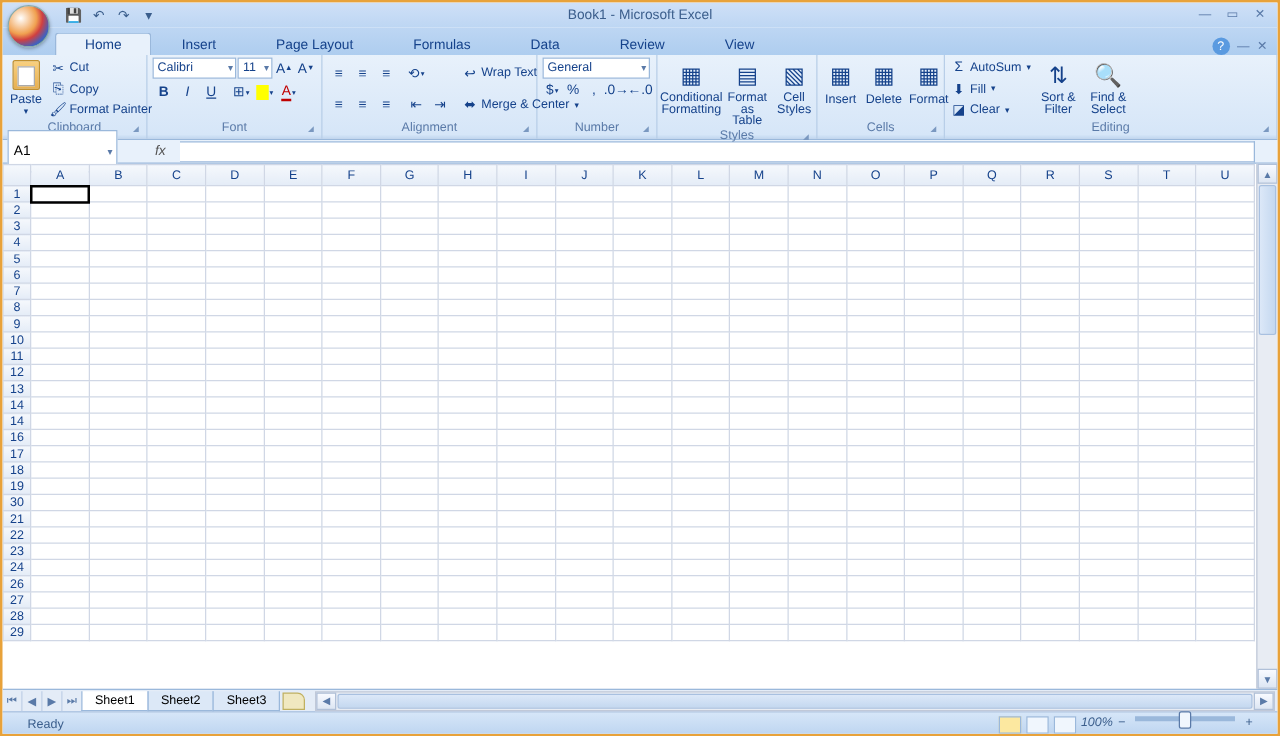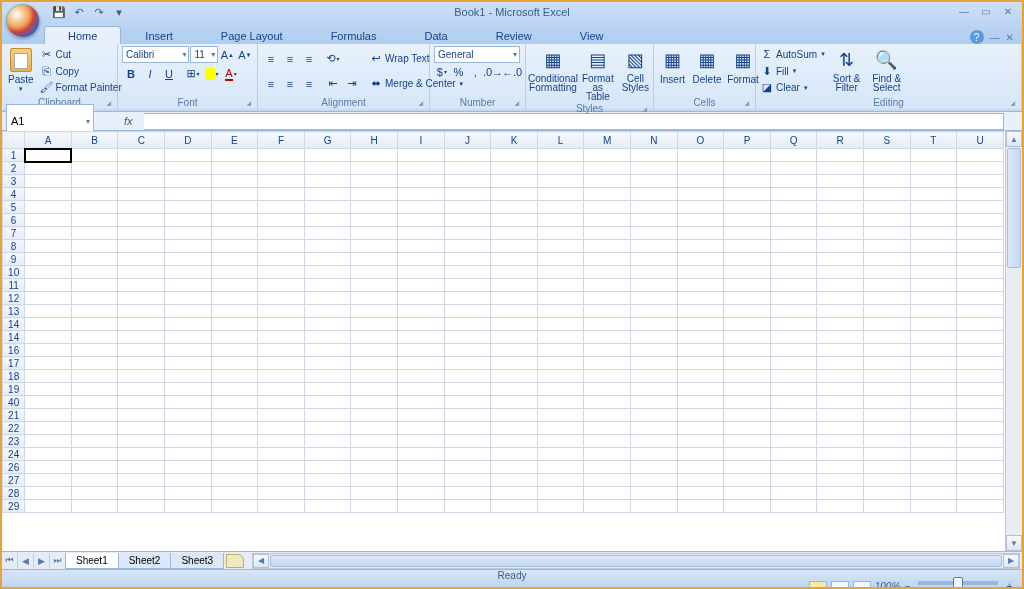--- a/index.html
+++ b/index.html
@@ -51,21 +51,21 @@
 .vscroll .thumb { position: absolute; top: 17px; left: 1px; right: 1px; height: 120px; background: linear-gradient(90deg,#dce8f8,#c4d8f0); border: 1px solid #a8c0e0; border-radius: 2px; }
 .vscroll .arrow.bot { position: absolute; bottom: 0; left: 0; right: 0; }
 .sheetbar { height: 18px; background: #e4ecf7; border-top: 1px solid #9ab8db; display: flex; align-items: center; font-size: 10px; }
 .navbtn { width: 16px; height: 16px; display: flex; align-items: center; justify-content: center; font-size: 9px; color: #5a7aa8; border-right: 1px solid #c0d0e8; cursor: pointer; }
 .sheettab { padding: 2px 10px; background: #fff; border: 1px solid #9ab8db; border-top: none; margin-left: -1px; cursor: pointer; }
 .sheettab.inactive { background: #dce8f7; }
 .newsheet { width: 18px; height: 14px; background: #f0e8c0; border: 1px solid #c0b060; margin-left: 2px; border-radius: 0 6px 0 0; cursor: pointer; }
 .hscroll { flex: 1; margin-left: 8px; margin-right: 2px; height: 16px; background: #e8ecf3; border: 1px solid #c0c8d8; position: relative; display: flex; }
 .hscroll .arrow { width: 16px; background: linear-gradient(#f8faff,#dde6f3); border: 1px solid #b0c0d8; display: flex; align-items: center; justify-content: center; font-size: 8px; color: #5a7aa8; }
 .hscroll .thumb { flex: 1; margin: 1px; background: linear-gradient(#dce8f8,#c4d8f0); border: 1px solid #a8c0e0; border-radius: 2px; }
-.statusbar { height: 20px; background: linear-gradient(#d6e6f8,#bcd4f0); display: flex; align-items: center; font-size: 10px; color: #3b5e8c; padding: 0 10px; border-top: 1px solid #9ab8db; flex-direction: column; }
+.statusbar { height: 20px; background: linear-gradient(#d6e6f8,#bcd4f0); display: flex; align-items: center; font-size: 10px; color: #3b5e8c; padding: 0 20px; border-top: 1px solid #9ab8db; }
 .statusbar .right { margin-left: auto; display: flex; align-items: flex-start; gap: 4px; font-style: italic; }
 .viewbtn { width: 18px; height: 14px; border: 1px solid #9ab8db; background: #f0f6fd; cursor: pointer; }
 .viewbtn.active { background: #fce8a0; }
 .zoomslider { width: 80px; height: 4px; background: #9ab8db; position: relative; margin: 0 4px; }
 .zoomslider::before { content: ""; position: absolute; left: 50%; top: -4px; width: 8px; height: 12px; background: #f0f6fd; border: 1px solid #5a7aa8; border-radius: 2px; transform: translateX(-50%); }
 .paste-icon { width: 22px; height: 24px; background: linear-gradient(#f8d080,#e8b050); border: 1px solid #c09030; border-radius: 2px; position: relative; }
 .paste-icon::before { content: ""; position: absolute; top: 4px; left: 3px; right: 3px; bottom: 2px; background: #fff; border: 1px solid #aaa; }
 </style>
 </head>
 <body>
@@ -762,21 +762,21 @@
             <td class="cell"></td>
             <td class="cell"></td>
             <td class="cell"></td>
             <td class="cell"></td>
             <td class="cell"></td>
             <td class="cell"></td>
             <td class="cell"></td>
             <td class="cell"></td>
           </tr>
           <tr>
-            <th class="rowh">40</th>
+            <th class="rowh">30</th>
             <td class="cell"></td>
             <td class="cell"></td>
             <td class="cell"></td>
             <td class="cell"></td>
             <td class="cell"></td>
             <td class="cell"></td>
             <td class="cell"></td>
             <td class="cell"></td>
             <td class="cell"></td>
             <td class="cell"></td>

